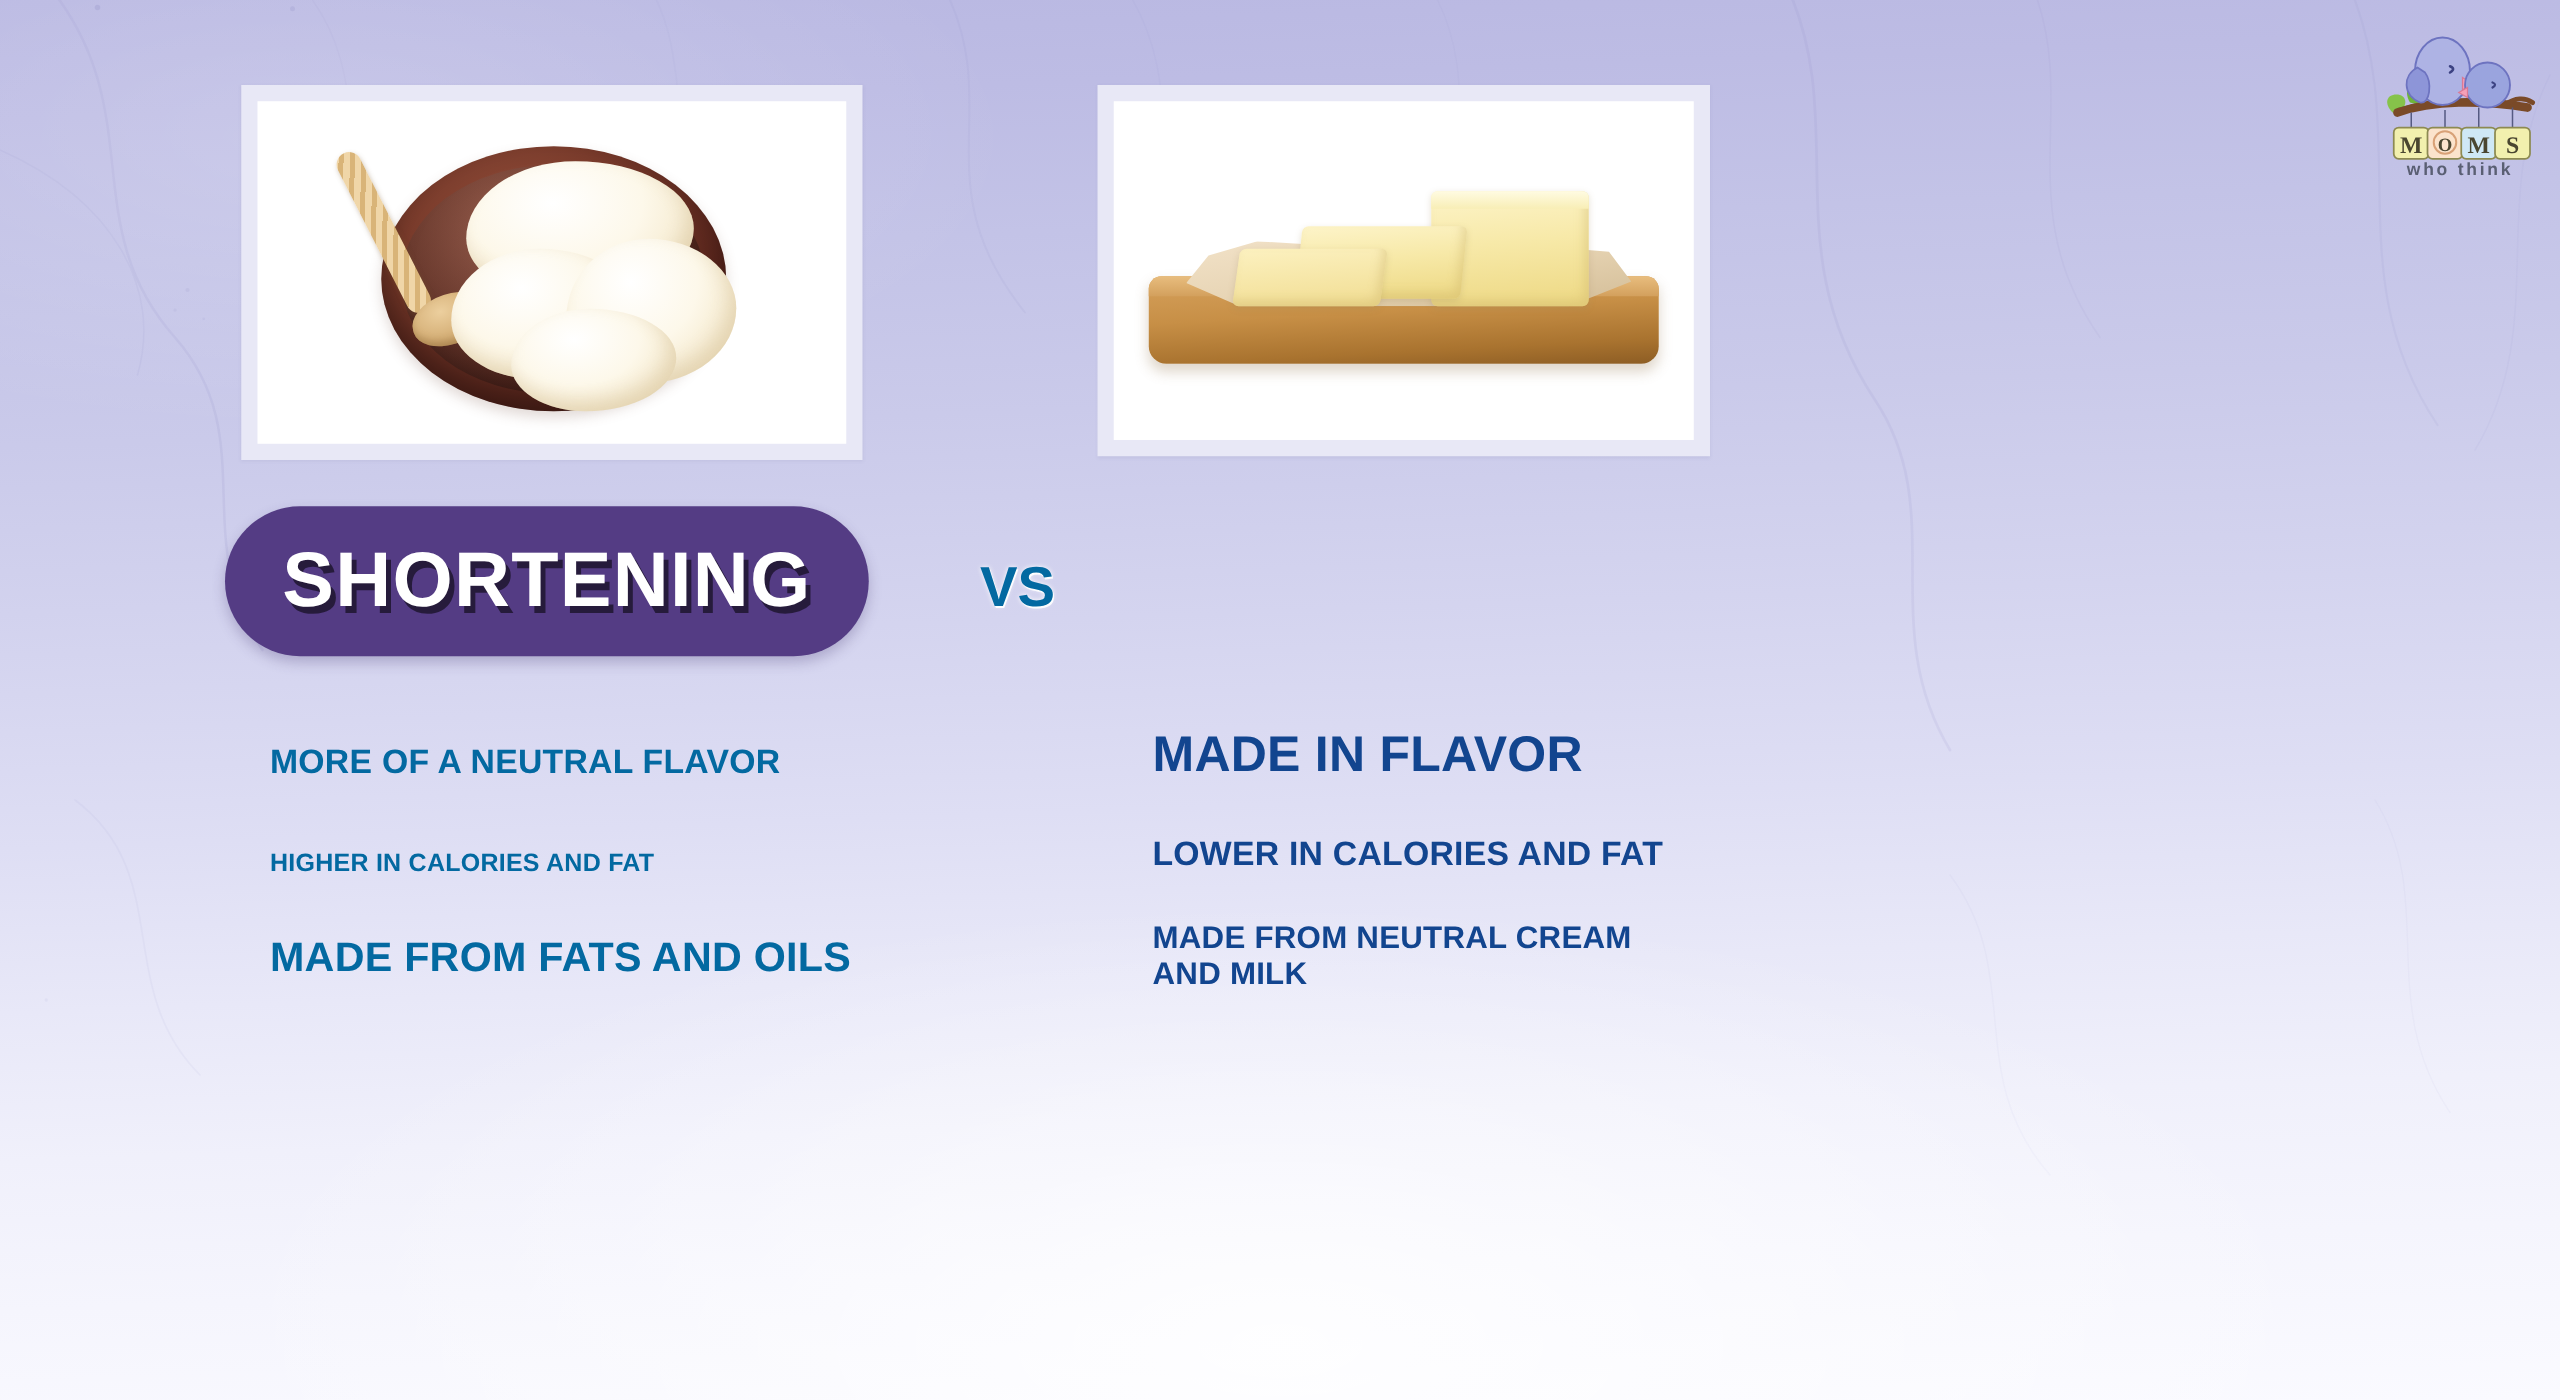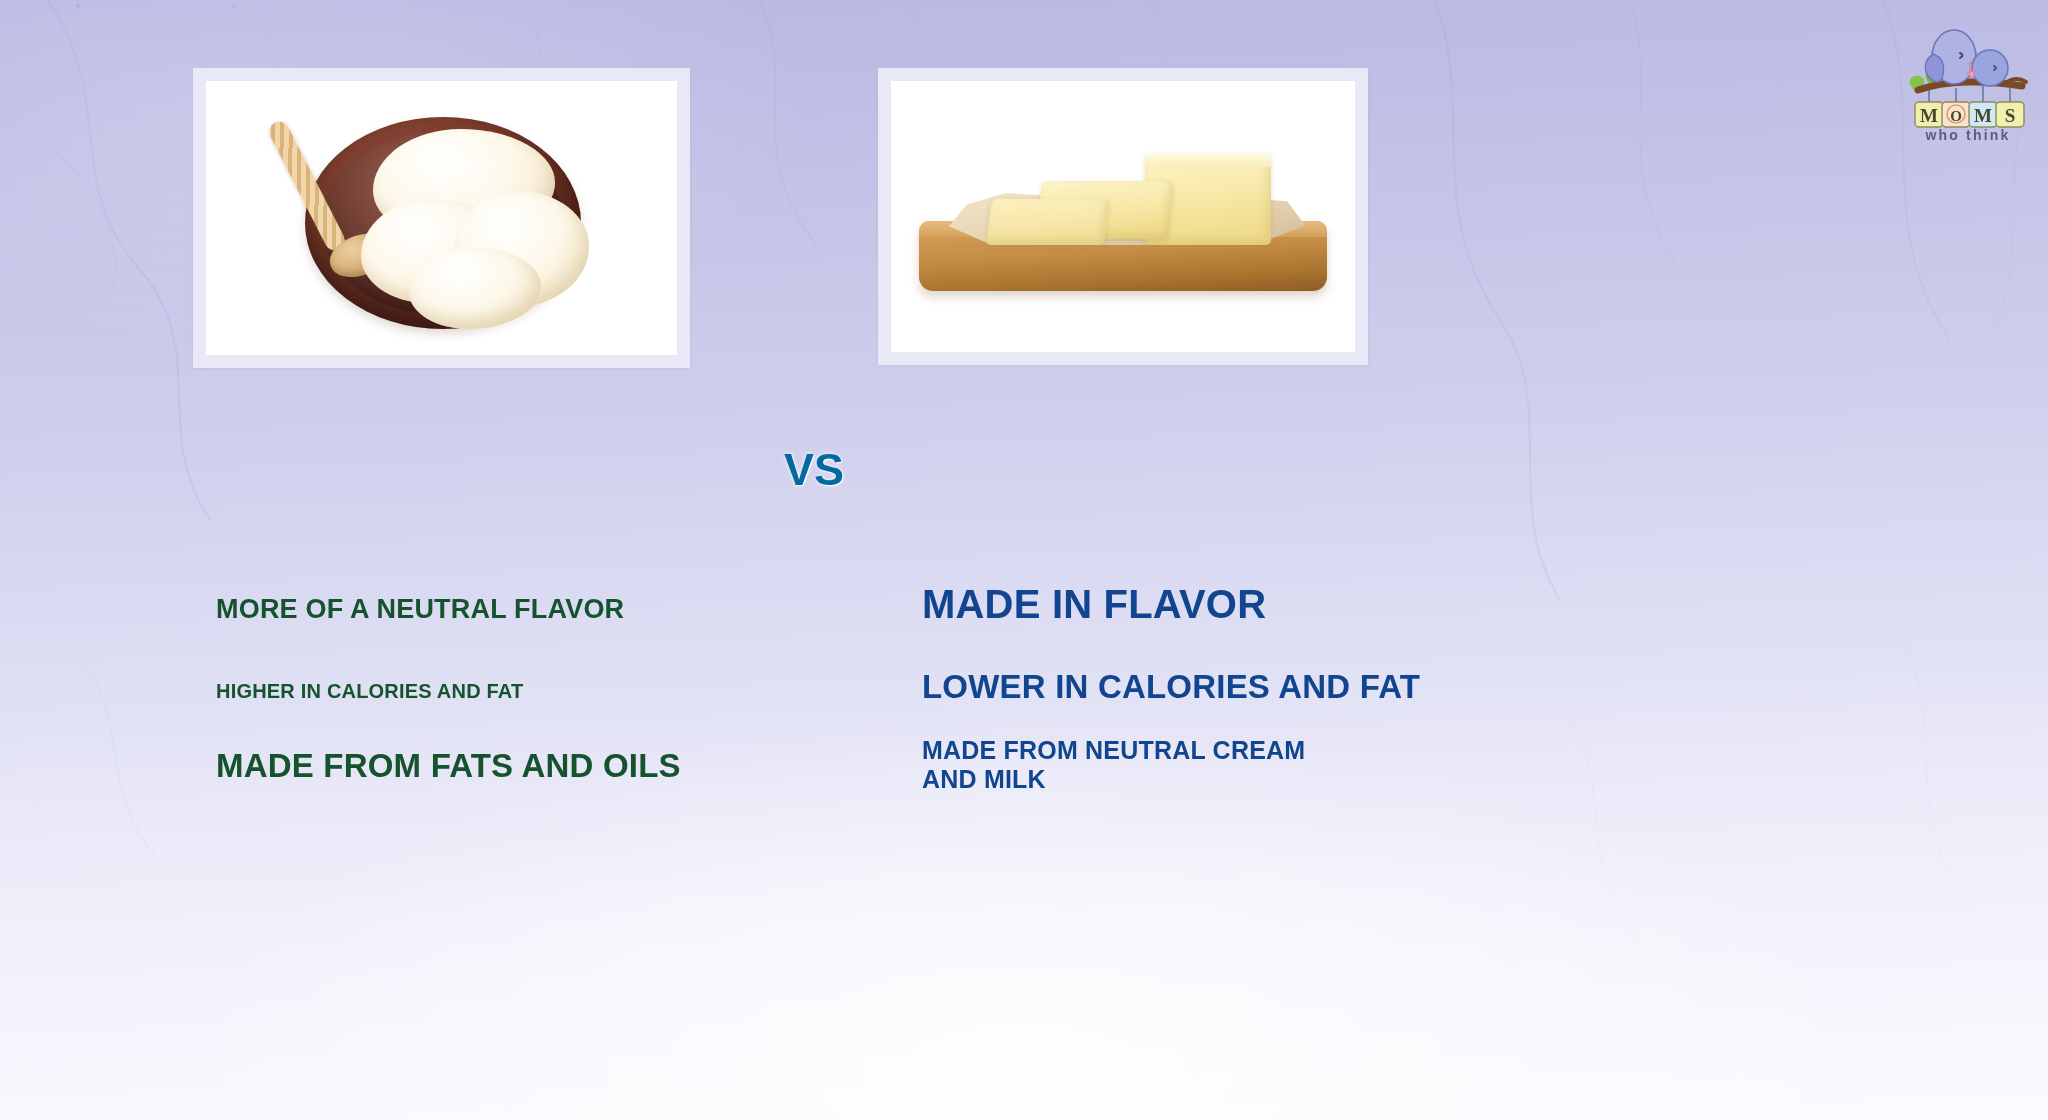--- a/index.html
+++ b/index.html
@@ -166,34 +166,34 @@
     font-weight:800; font-size:45px; letter-spacing:0px;
     text-shadow:0 0 4px rgba(255,255,255,.95), 1px 1px 0 rgba(255,255,255,.9);
   }
 
   
   .col { position:absolute; }
   #col-left  { left:216px;  top:580px; width:620px; }
   #col-right { left:922px;  top:578px; width:640px; }
 
   .feat {
-    color:#14532d;
+    color:#0369a1;
     font-weight:700;
     letter-spacing:.2px;
     line-height:1.15;
     font-family:"Liberation Sans", sans-serif;
   }
   #col-right .feat { color:#12458f; }
 
   #col-left .feat.f0 { font-size:27px; position:absolute; top:14px;  left:0; }
   #col-left .feat.f1 { font-size:20px; position:absolute; top:100px;  left:0; }
   #col-left .feat.f2 { font-size:33px; position:absolute; top:167px; left:0; }
 
   #col-right .feat.f0 { font-size:40px; position:absolute; top:3px;   left:0; }
-  #col-right .feat.f1 { font-size:33px; position:absolute; top:90px;  left:0; }
+  #col-right .feat.f1 { font-size:27px; position:absolute; top:90px;  left:0; }
   #col-right .feat.f2 { font-size:25px; position:absolute; top:158px; left:0; width:430px; }
 
   
   #logo { position:absolute; right:16px; top:20px; width:128px; height:122px; }
   #logo .logo-text {
     position:absolute; left:0; right:0; bottom:-1px;
     text-align:center;
     font-size:14px; letter-spacing:2.2px; font-weight:600;
     color:#5a5f73;
   }
@@ -255,20 +255,23 @@
       <div class="butter-scene">
         <div class="board"></div>
         <div class="paper"></div>
         <div class="stick block"></div>
         <div class="stick s1"></div>
         <div class="stick s2"></div>
       </div>
     </div>
   </div>
 
+  <div class="pill" id="pill-shortening">
+    <span class="pill-label">SHORTENING</span>
+  </div>
 
   <div id="vs">
     <span>VS</span>
   </div>
 
 
   <div class="col" id="col-left">
     <div class="feat f0">MORE OF A NEUTRAL FLAVOR</div>
     <div class="feat f1">HIGHER IN CALORIES AND FAT</div>
     <div class="feat f2">MADE FROM FATS AND OILS</div>

